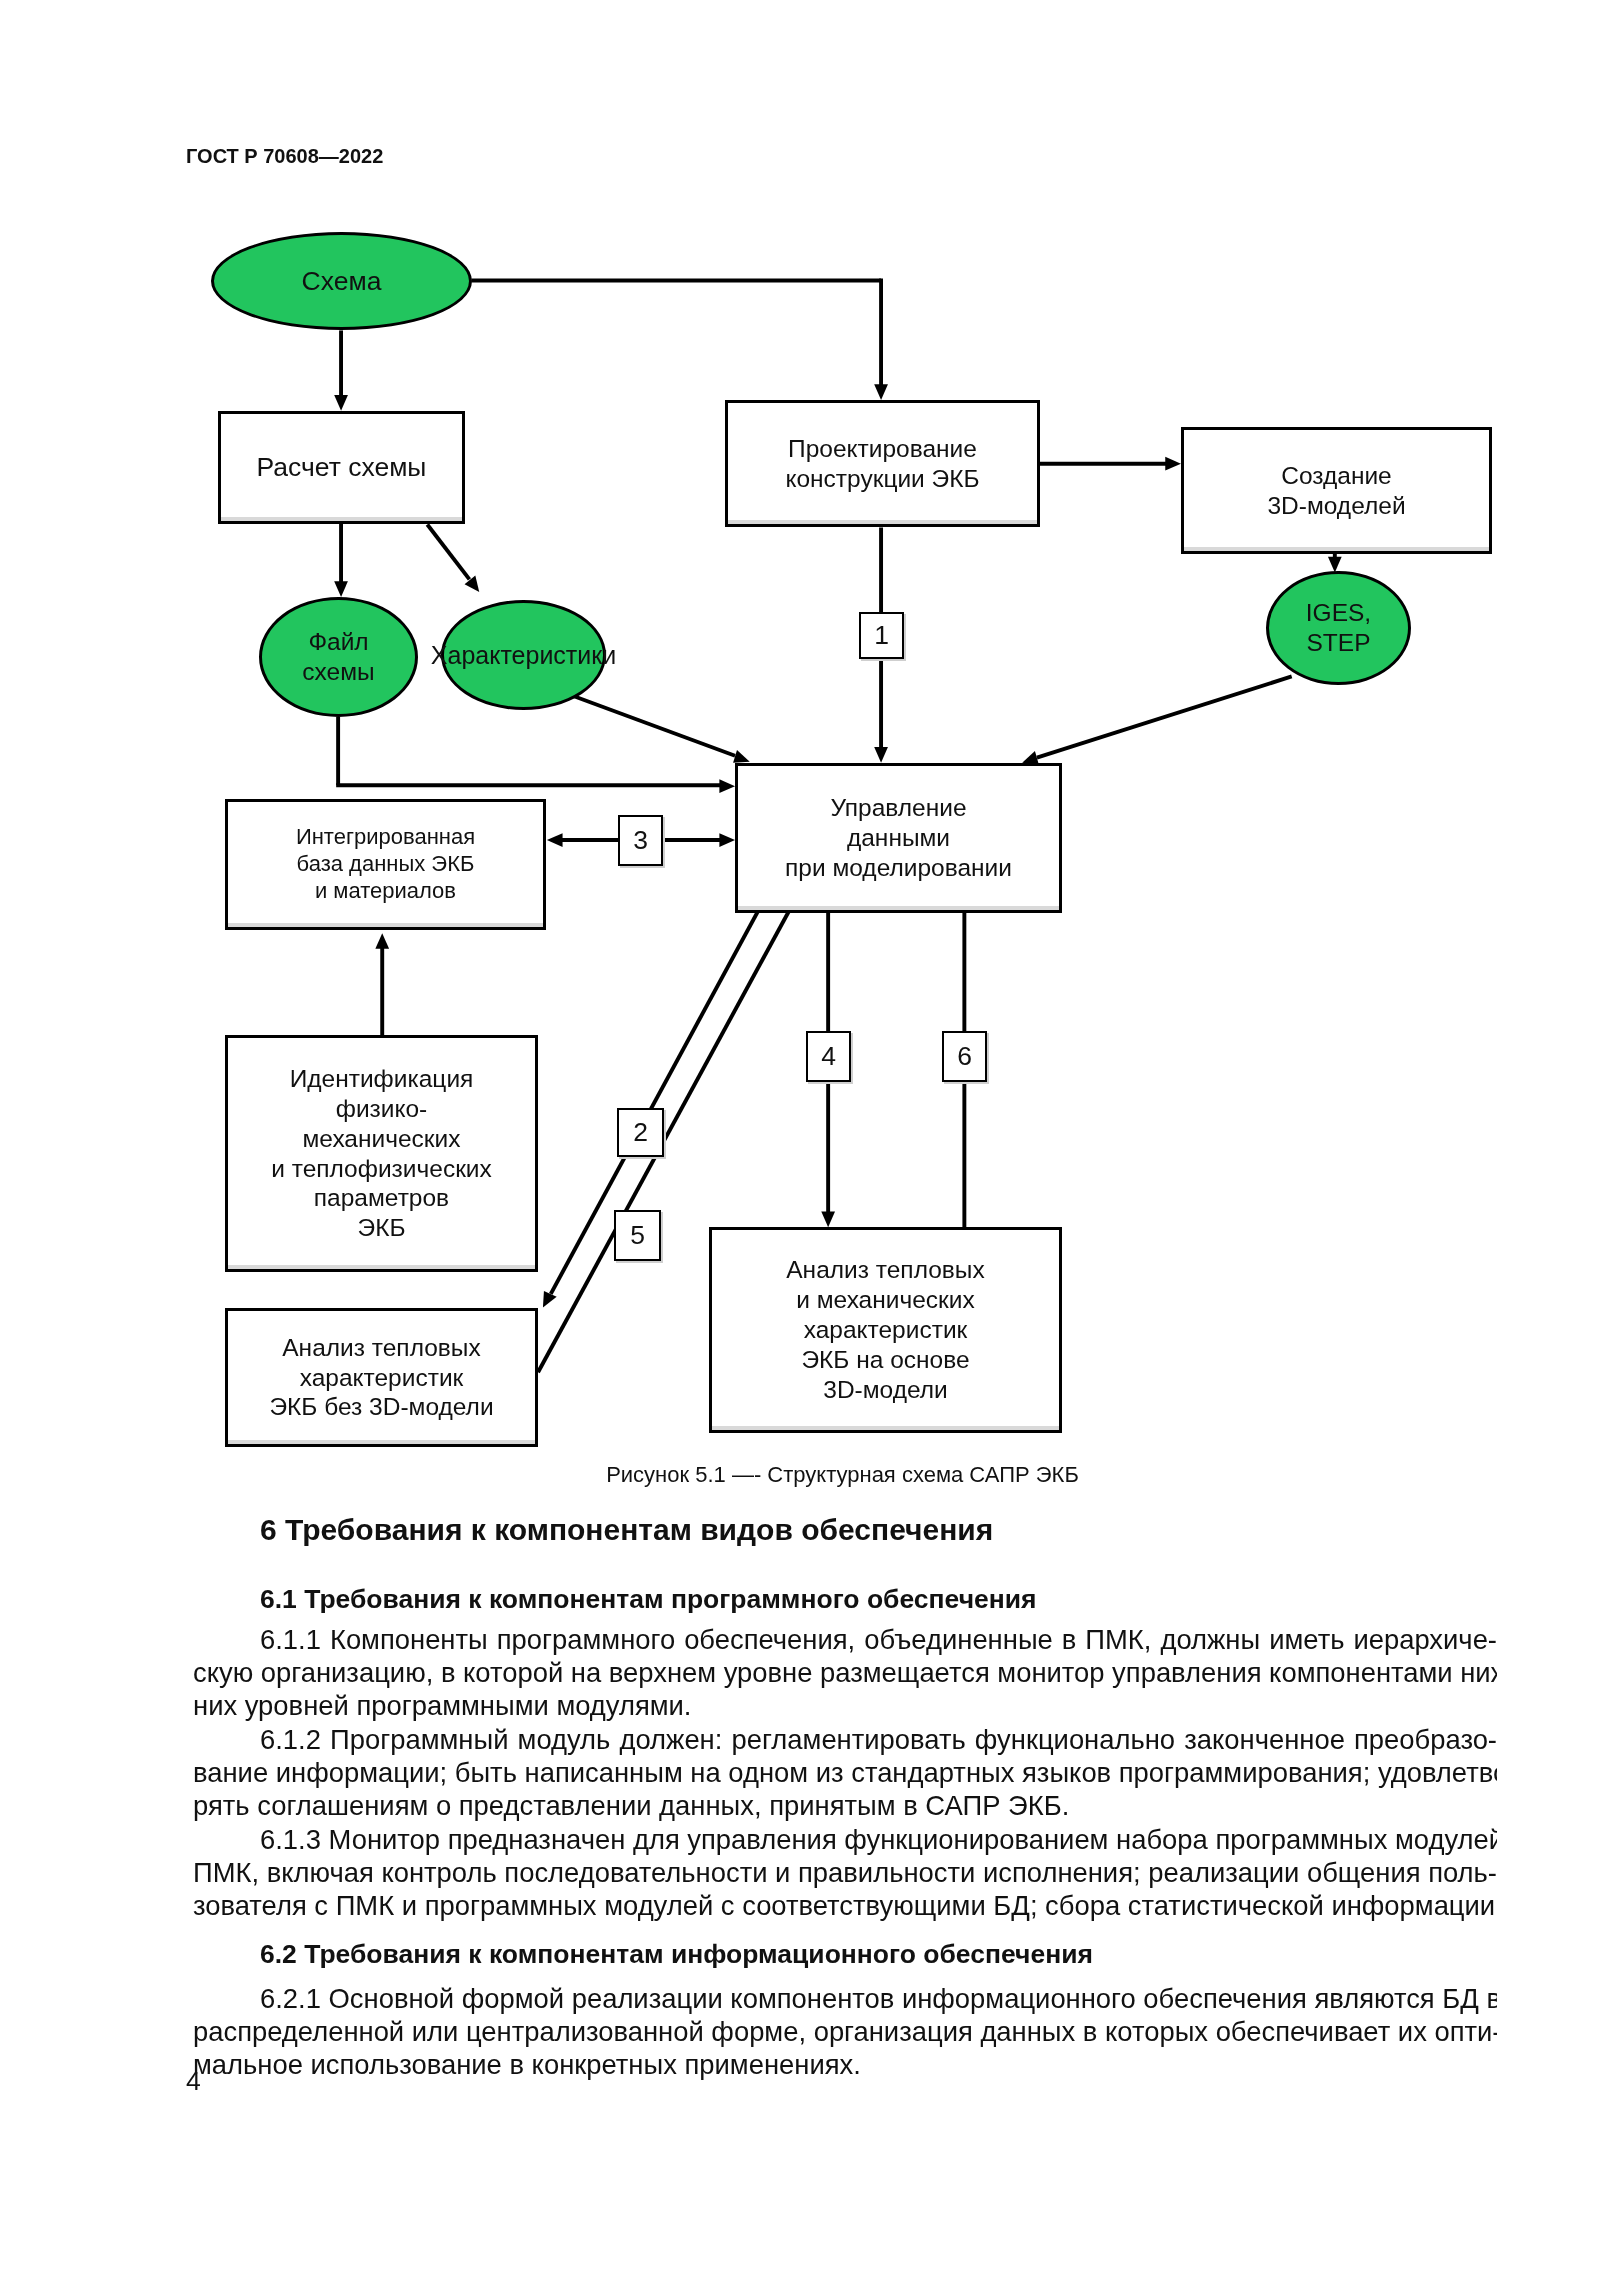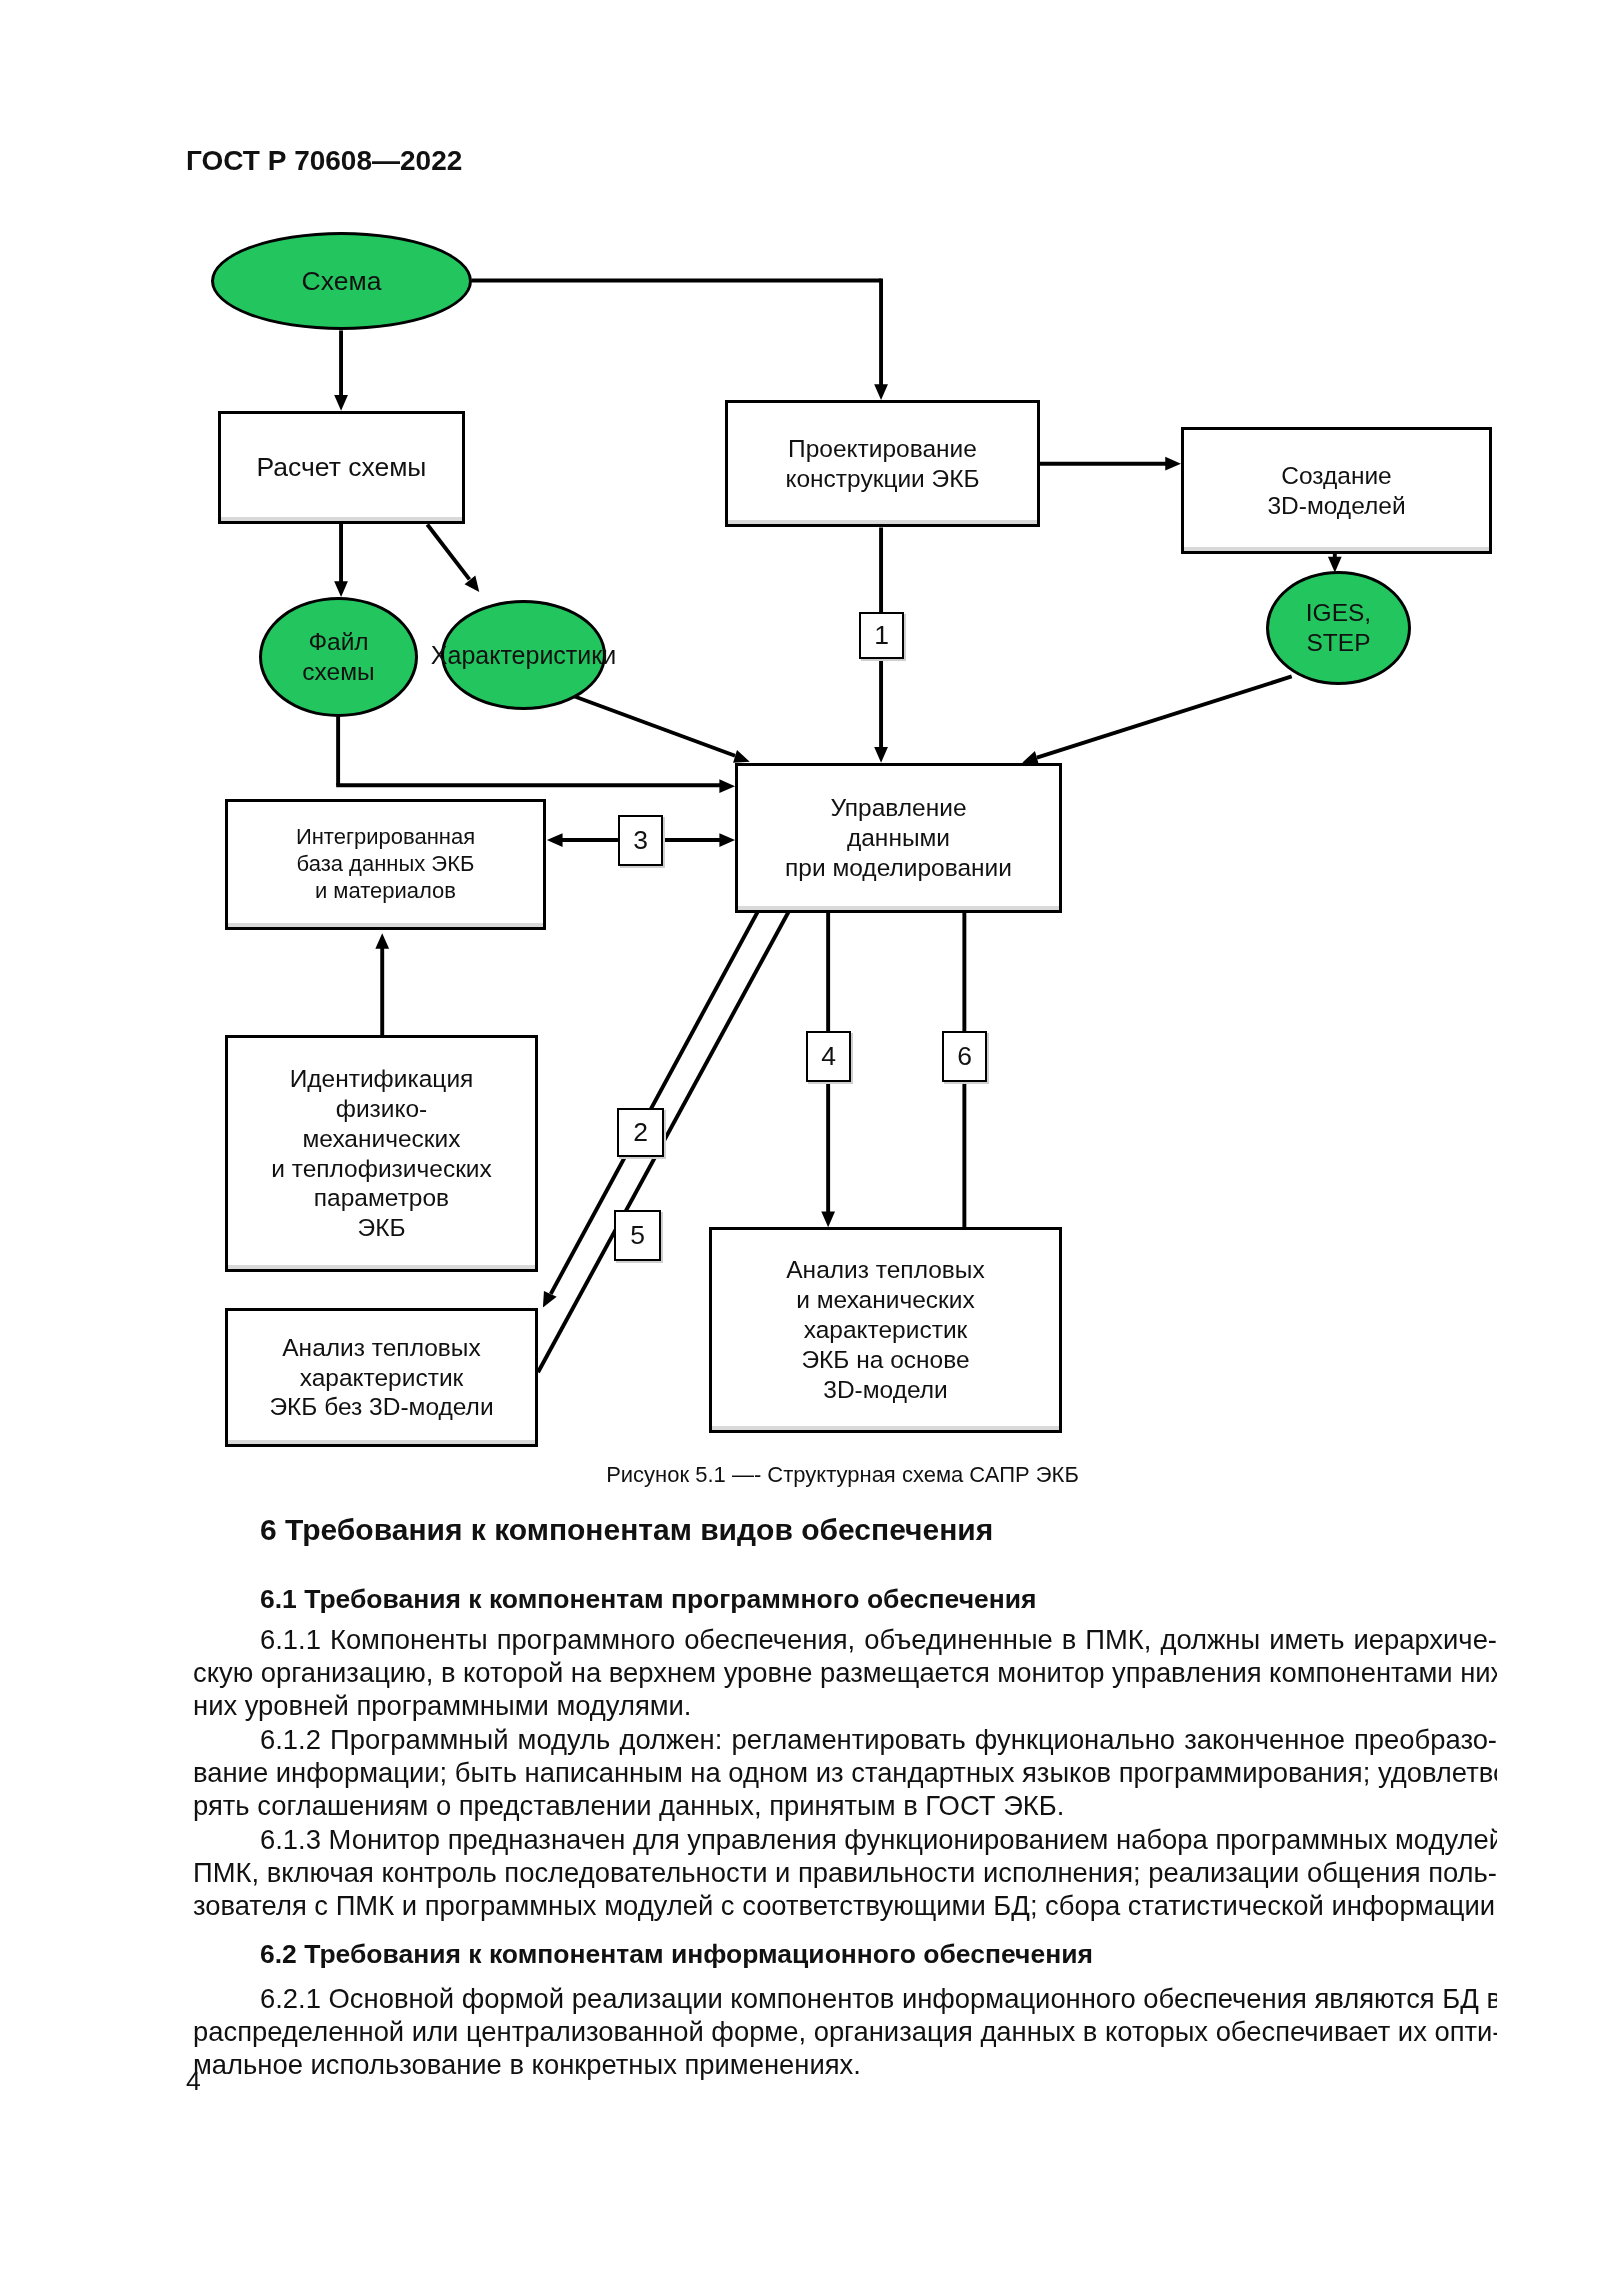--- a/index.html
+++ b/index.html
@@ -20,21 +20,21 @@
     position:absolute;z-index:2;background:#22c55e;border:3.9px solid #000;border-radius:50%;
     display:flex;align-items:center;justify-content:center;text-align:center;
     white-space:pre-line;line-height:1.22;box-sizing:border-box;
   }
   .num{
     position:absolute;z-index:3;background:#fff;border:2.9px solid #000;
     display:flex;align-items:center;justify-content:center;
     font-size:26.5px;box-sizing:border-box;box-shadow:2px 2px 0 #cfcfcf;
   }
   
-  .doc-header{font-weight:bold;font-size:28px;}
+  .doc-header{font-weight:bold;font-size:20px;}
   .caption{font-size:22px;text-align:center;}
   .h-big{font-weight:bold;font-size:30px;}
   .h-sub{font-weight:bold;font-size:26.5px;}
   .para{width:1304px;font-size:27.4px;}
   .para .ln{height:33px;line-height:33px;text-align:justify;text-align-last:justify;
             overflow:hidden;white-space:nowrap;}
   .para .ln.first{padding-left:67px;}
   .para .ln.last{text-align-last:left;}
   .pageno{font-size:26.5px;}
 </style>
@@ -134,21 +134,21 @@
 
   <div class="abs para" style="left:193px;top:1623px;">
     <div class="ln first">6.1.1 Компоненты программного обеспечения, объединенные в ПМК, должны иметь иерархиче-</div>
     <div class="ln">скую организацию, в которой на верхнем уровне размещается монитор управления компонентами ниж-</div>
     <div class="ln last">них уровней программными модулями.</div>
   </div>
 
   <div class="abs para" style="left:193px;top:1723px;">
     <div class="ln first">6.1.2 Программный модуль должен: регламентировать функционально законченное преобразо-</div>
     <div class="ln">вание информации; быть написанным на одном из стандартных языков программирования; удовлетво-</div>
-    <div class="ln last">рять соглашениям о представлении данных, принятым в ГОСТ ЭКБ.</div>
+    <div class="ln last">рять соглашениям о представлении данных, принятым в САПР ЭКБ.</div>
   </div>
 
   <div class="abs para" style="left:193px;top:1823px;">
     <div class="ln first">6.1.3 Монитор предназначен для управления функционированием набора программных модулей</div>
     <div class="ln">ПМК, включая контроль последовательности и правильности исполнения; реализации общения поль-</div>
     <div class="ln last">зователя с ПМК и программных модулей с соответствующими БД; сбора статистической информации.</div>
   </div>
 
   <div class="abs h-sub" style="left:260px;top:1939px;">6.2 Требования к компонентам информационного обеспечения</div>
 

